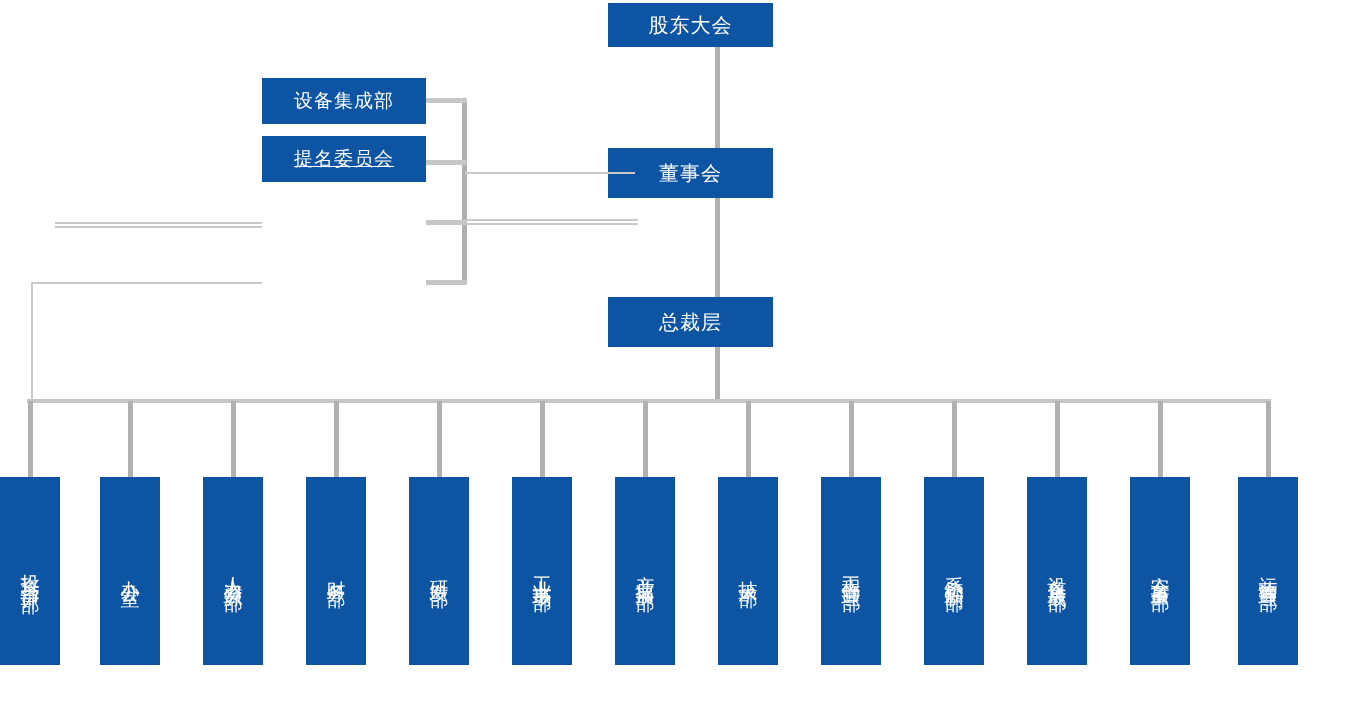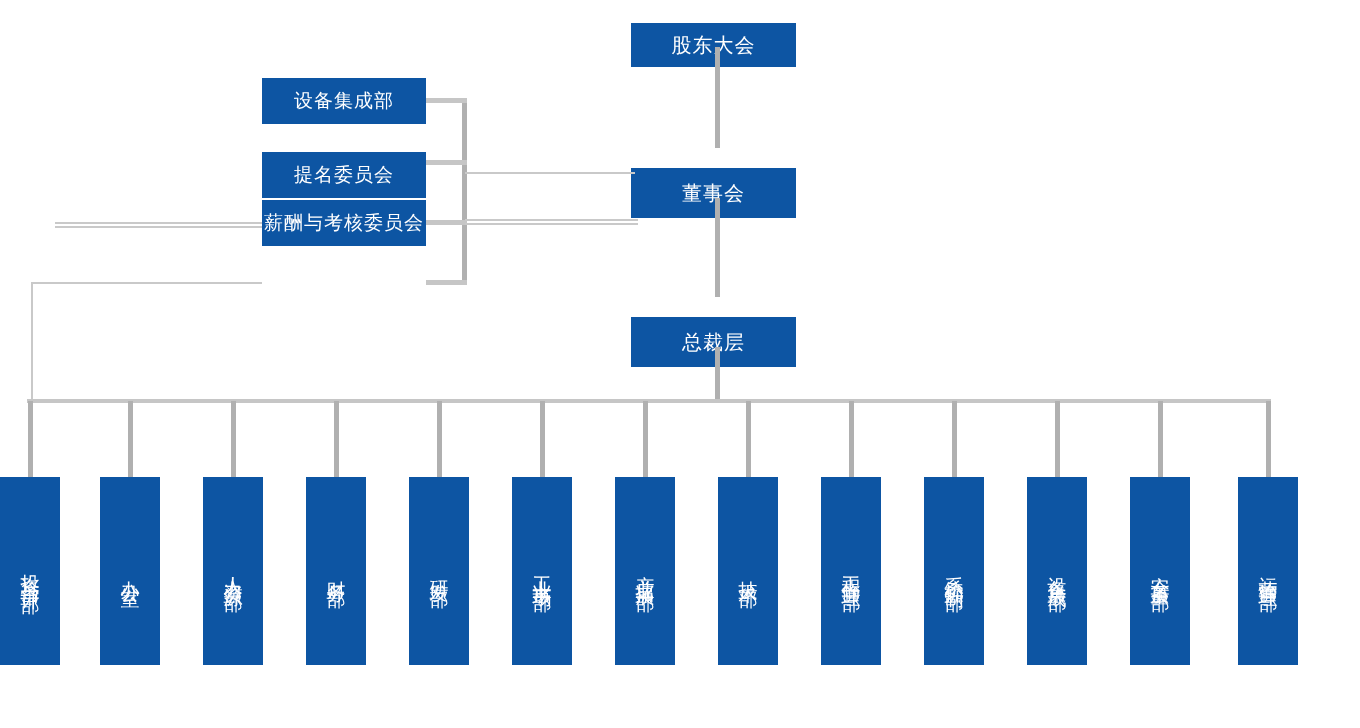--- a/index.html
+++ b/index.html
@@ -15,21 +15,21 @@
     position: absolute;
     background: var(--node-fill, #0d55a3);
     color: var(--node-text, #ffffff);
     display: flex;
     align-items: center;
     justify-content: center;
     font-size: 20px;
     letter-spacing: 1px;
     box-sizing: border-box;
   }
-  .node.main { left: 631px; width: 165px; margin-top: 20px; }
+  .node.main { left: 608px; width: 165px; }
   .node.committee { left: 262px; width: 164px; height: 46px; font-size: 19px; }
   .node.dept {
     top: 477px; width: 60px; height: 188px;
     writing-mode: vertical-rl;
     text-orientation: upright;
     font-size: 19px;
     letter-spacing: 4px;
   }
   .line { position: absolute; background: var(--connector-thick, #b0b0b0); }
   .line.thin { background: var(--connector-thin, #c9c9c9); }
@@ -38,22 +38,21 @@
 </head>
 <body>
 
 <div class="canvas">
 
   <div class="node main" style="top:3px; height:44px;">股东大会</div>
   <div class="node main" style="top:297px; height:50px;">总裁层</div>
   <div class="node main" style="top:148px; height:50px;">董事会</div>
 
   <div class="node committee" style="top:78px;">设备集成部</div>
-  <div class="node committee" style="top:152px;">提名委员会</div>
-  <div class="node committee" style="top:200px;">薪酬与考核委员会</div>
+  <div class="node committee" style="top:136px;text-decoration:underline;">提名委员会</div>
 
   <div class="line" style="left:715px; top:47px;  width:5px; height:101px;"></div>
   <div class="line" style="left:715px; top:198px; width:5px; height:99px;"></div>
   <div class="line" style="left:715px; top:347px; width:5px; height:53px;"></div>
 
   <div class="line" style="left:462px; top:98px; width:5px; height:187px;"></div>
   <div class="line dist" style="left:426px; top:98px;  width:41px; height:5px;"></div>
   <div class="line dist" style="left:426px; top:160px; width:41px; height:5px;"></div>
   <div class="line dist" style="left:426px; top:220px; width:41px; height:5px;"></div>
   <div class="line dist" style="left:426px; top:280px; width:41px; height:5px;"></div>

